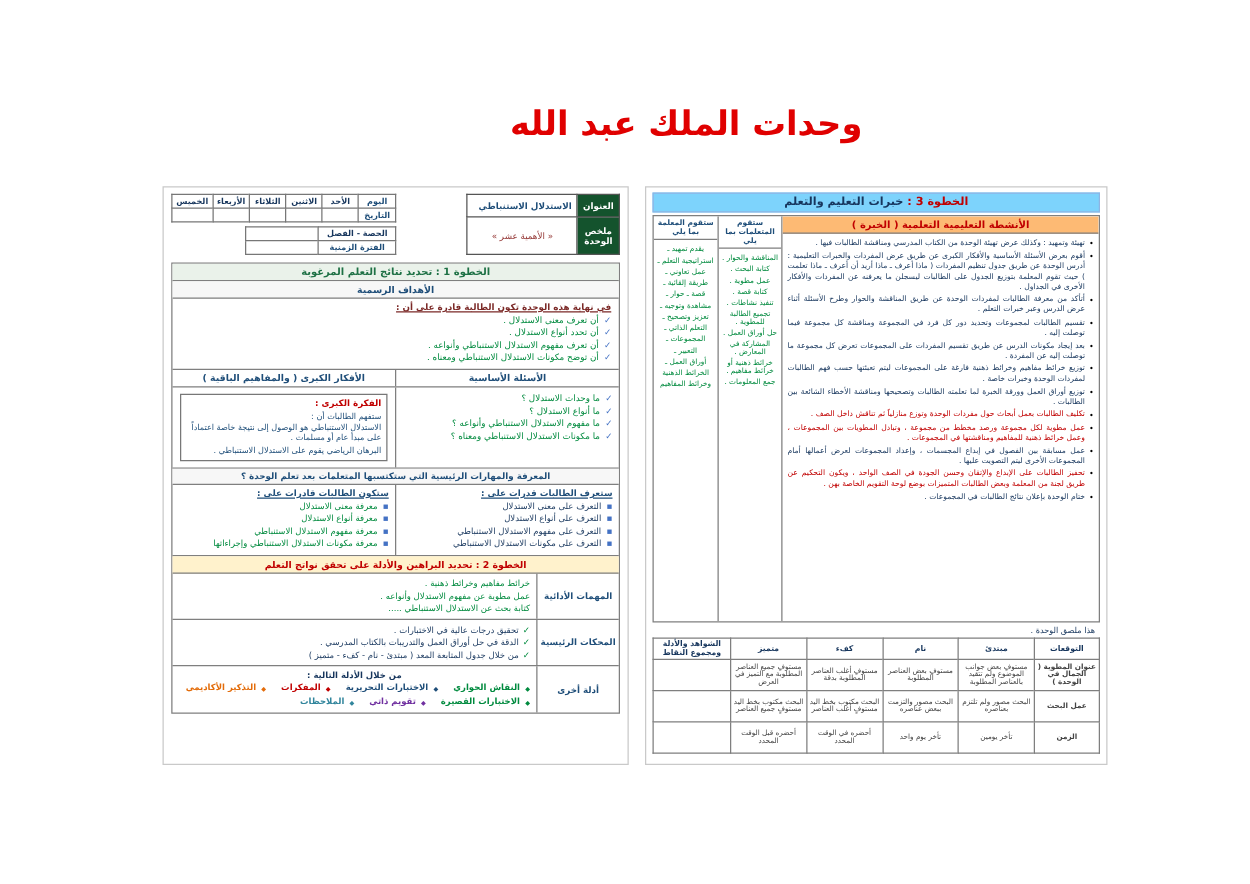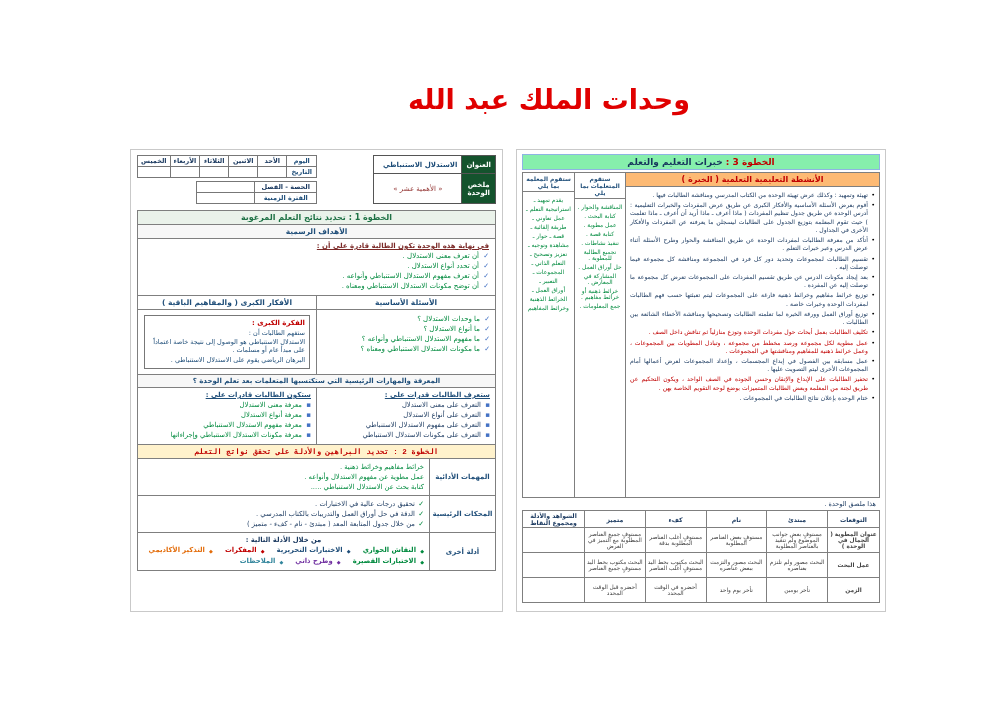--- a/index.html
+++ b/index.html
@@ -52,35 +52,35 @@
   .two-col { display:flex; border-bottom:1px solid #7f7f7f; }
   .two-col .col { flex:1; padding:3px 5px; }
   .two-col .col:first-child { border-left:1px solid #7f7f7f; }
   .big-idea-box { border:1px solid #777; padding:3px 4px; margin:2px 1px; }
   .bi-title { font-size:7px; font-weight:bold; color:#c00000; margin-bottom:1px; }
   .bi-line { font-size:6.5px; color:#1f4e79; margin:1.5px 0; }
   .bar-knowledge { font-size:7px; color:#1f4e79; background:#f7f7f7; }
   .k-label { font-size:7px; font-weight:bold; color:#1f4e79; text-decoration:underline; margin-bottom:2px; }
   .k-item { font-size:6.8px; color:#17365d; padding-right:9px; }
   .col-left .k-item { color:#008a3e; }
-  .bar-step2 { font-size:7.5px; color:#c00000; background:#fff2cc;font-family:Liberation Mono, monospace; }
+  .bar-step2 { font-size:7.5px; color:#c00000; background:#fff2cc; }
   .ev-row { display:flex; border-bottom:1px solid #7f7f7f; }
   .ev-row.last { border-bottom:none; }
   .ev-label { width:66px; font-size:7px; font-weight:bold; color:#1f4e79; text-align:center; padding:3px 2px;
     border-left:1px solid #7f7f7f; display:flex; align-items:center; justify-content:center; }
   .ev-content { flex:1; padding:2px 5px; }
   .perf-item { font-size:6.8px; color:#008a3e; }
   .crit-item { font-size:6.8px; color:#17365d; padding-right:9px; }
   .ev-intro { font-size:6.8px; color:#17365d; font-weight:bold; margin:1px 0;text-align:center; }
   .chips { display:flex; flex-wrap:wrap; gap:3px 12px; padding:1px 0 3px; }
   .chip { font-size:6.8px; font-weight:bold; position:relative; padding-right:8px; }
   .chip .blt-diamond { top:1px; }
 
   
-  .step3-bar { text-align:center; background:#86efac; border:1px solid #8eb4e3; padding:2px;
+  .step3-bar { text-align:center; background:#7dd3fc; border:1px solid #8eb4e3; padding:2px;
     font-size:9px; font-weight:bold; margin-bottom:2px; direction:rtl; }
   .t-red { color:#c00000; }
   .t-navy { color:#17365d; }
   .rp-grid { display:flex; direction:rtl; border:1px solid #7f7f7f; height:326px; overflow:hidden; }
   .rp-main { flex:1; border-left:1px solid #7f7f7f; display:flex; flex-direction:column; overflow:hidden; }
   .rp-main-header { text-align:center; color:#c00000; font-weight:bold; font-size:8px; padding:2px;
     border-bottom:1px solid #7f7f7f; background:#fdba74; }
   .act-list { padding:2px 4px; overflow:hidden; }
   .act { font-size:6.1px; color:#17365d; margin:2px 0; padding-right:7px; position:relative;
     line-height:1.35; text-align:justify; }
@@ -359,21 +359,21 @@
                 <span>التذكير الأكاديمي</span>
               </span>
 
               <span class="chip" style="color: rgb(0, 138, 62);">
                 <span class="blt blt-diamond"></span>
                 <span>الاختبارات القصيرة</span>
               </span>
 
               <span class="chip" style="color: rgb(112, 48, 160);">
                 <span class="blt blt-diamond"></span>
-                <span>وطرح ذاتي</span>
+                <span>تقويم ذاتي</span>
               </span>
 
               <span class="chip" style="color: rgb(49, 133, 156);">
                 <span class="blt blt-diamond"></span>
                 <span>الملاحظات</span>
               </span>
             </div>
         </div>
       </div>
 

